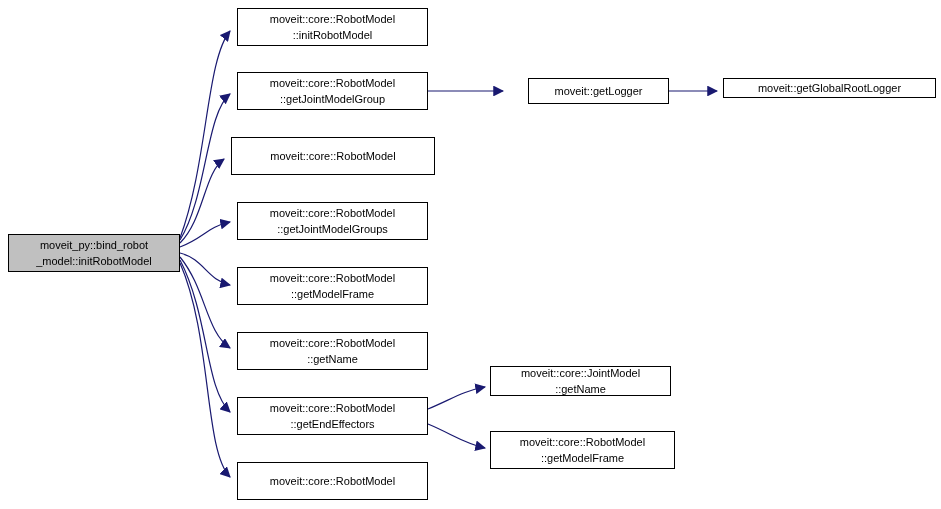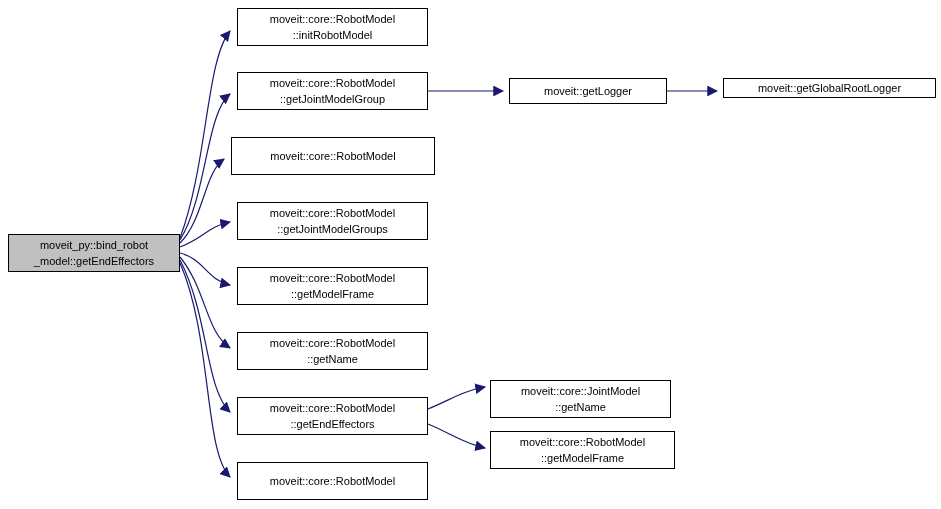--- a/index.html
+++ b/index.html
@@ -75,21 +75,21 @@
     <path class="edge" d="M180,260 C209,316 205,388 230,412" marker-end="url(#arrow)"></path>
     <path class="edge" d="M180,263 C212,336 204,451 230,477" marker-end="url(#arrow)"></path>
     <path class="edge" d="M428,91 L503,91" marker-end="url(#arrow)"></path>
     <path class="edge" d="M650,91 L717,91" marker-end="url(#arrow)"></path>
     <path class="edge" d="M428,409 C452,399 463,391 485,387" marker-end="url(#arrow)"></path>
     <path class="edge" d="M428,424 C452,434 463,443 485,448" marker-end="url(#arrow)"></path>
   </svg>
 
   <div class="node highlight" style="left:8px; top:234px; width:172px; height:38px">
     <span>moveit_py::bind_robot</span>
-    <span>_model::getEndEffectors</span>
+    <span>_model::initRobotModel</span>
   </div>
 
   <div class="node" style="left:237px; top:8px; width:191px; height:38px">
     <span>moveit::core::RobotModel</span>
     <span>::initRobotModel</span>
   </div>
 
   <div class="node" style="left:237px; top:72px; width:191px; height:38px">
     <span>moveit::core::RobotModel</span>
     <span>::getJointModelGroup</span>
@@ -116,29 +116,29 @@
 
   <div class="node" style="left:237px; top:397px; width:191px; height:38px">
     <span>moveit::core::RobotModel</span>
     <span>::getEndEffectors</span>
   </div>
 
   <div class="node" style="left:237px; top:462px; width:191px; height:38px">
     <span>moveit::core::RobotModel</span>
   </div>
 
-  <div class="node" style="left:509px; top:78px; width:158px; height:26px">
+  <div class="node" style="left:528px; top:78px; width:141px; height:26px">
     <span>moveit::getLogger</span>
   </div>
 
   <div class="node" style="left:723px; top:78px; width:213px; height:20px">
     <span>moveit::getGlobalRootLogger</span>
   </div>
 
-  <div class="node" style="left:490px; top:380px; width:181px; height:38px">
+  <div class="node" style="left:490px; top:366px; width:181px; height:30px">
     <span>moveit::core::JointModel</span>
     <span>::getName</span>
   </div>
 
   <div class="node" style="left:490px; top:431px; width:185px; height:38px">
     <span>moveit::core::RobotModel</span>
     <span>::getModelFrame</span>
   </div>
 
 </div>

